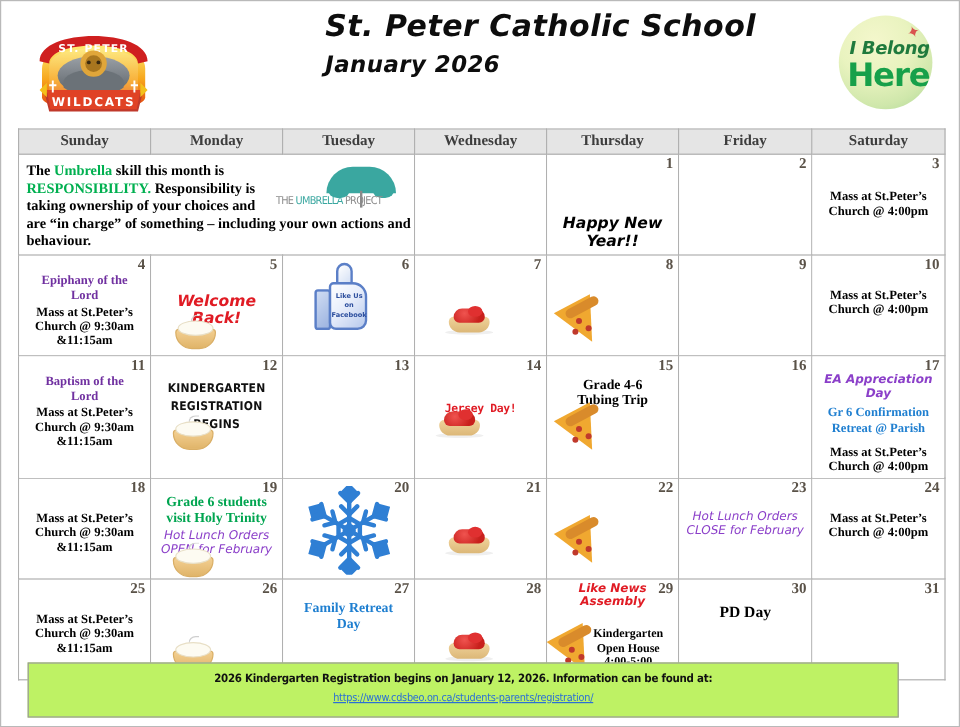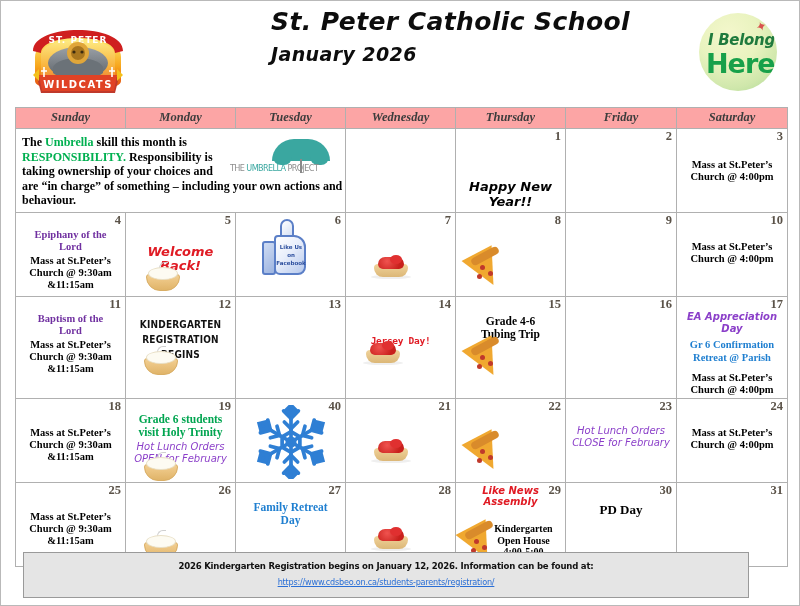--- a/index.html
+++ b/index.html
@@ -107,30 +107,29 @@
     left: 14px;
     top: 106px;
     width: 772px;
   }
   table.cal {
     border-collapse: collapse;
     width: 772px;
     table-layout: fixed;
   }
   table.cal th {
-    background: #fca5a5;
+    background: #e5e5e5;
     border: 1px solid #b0b0b0;
     font-family: "Liberation Serif", serif;
     font-weight: bold;
     font-size: 12.5px;
     color: #3d3d3d;
     height: 17px;
     padding: 1px 0 2px 0;
     text-align: center;
-    font-style: italic;
   }
   table.cal td {
     border: 1px solid #b0b0b0;
     vertical-align: top;
     height: 83px;
     padding: 0;
     position: relative;
     background: #ffffff;
   }
   td.shaded { background: #e3e3e3; }
@@ -444,21 +443,21 @@
   
   .footer {
     position: absolute;
     left: 22px;
     top: 551px;
     width: 726px;
     box-sizing: border-box;
     border: 1px solid #9a9a9a;
     padding: 7px 6px 8px 6px;
     text-align: center;
-    background: #e5e5e5;
+    background: #bef264;
   }
   .footer .f-line1 {
     font-family: "DejaVu Sans Condensed", "DejaVu Sans", sans-serif;
     font-weight: bold;
     font-size: 9.5px;
     color: #111;
     letter-spacing: -0.2px;
   }
   .footer .f-url {
     display: inline-block;
@@ -732,21 +731,21 @@
               <div class="script-purple" style="margin-top:2px; white-space:pre-line;">Hot Lunch Orders
 OPEN for February</div>
             </div>
             <div class="art pie" style="left:18px; top:56px;">
               <span class="pie-steam"></span>
                 <span class="pie-crust"></span>
                 <span class="pie-top"></span>
             </div>
           </td>
           <td>
-            <span class="daynum">40</span>
+            <span class="daynum">20</span>
             <div class="art snow" style="left:18px; top:6px;">
               <svg viewBox="0 0 100 100" width="74" height="74">
                 <g stroke="#2f7fd4" stroke-width="5" fill="#2f7fd4" stroke-linecap="round">
                   <g id="arm">
                     <line x1="50" y1="50" x2="50" y2="6"></line>
                     <line x1="50" y1="18" x2="40" y2="8"></line>
                     <line x1="50" y1="18" x2="60" y2="8"></line>
                     <line x1="50" y1="32" x2="41" y2="23"></line>
                     <line x1="50" y1="32" x2="59" y2="23"></line>
                     <rect x="46" y="2" width="9" height="9" transform="rotate(45 50 6)"></rect>

